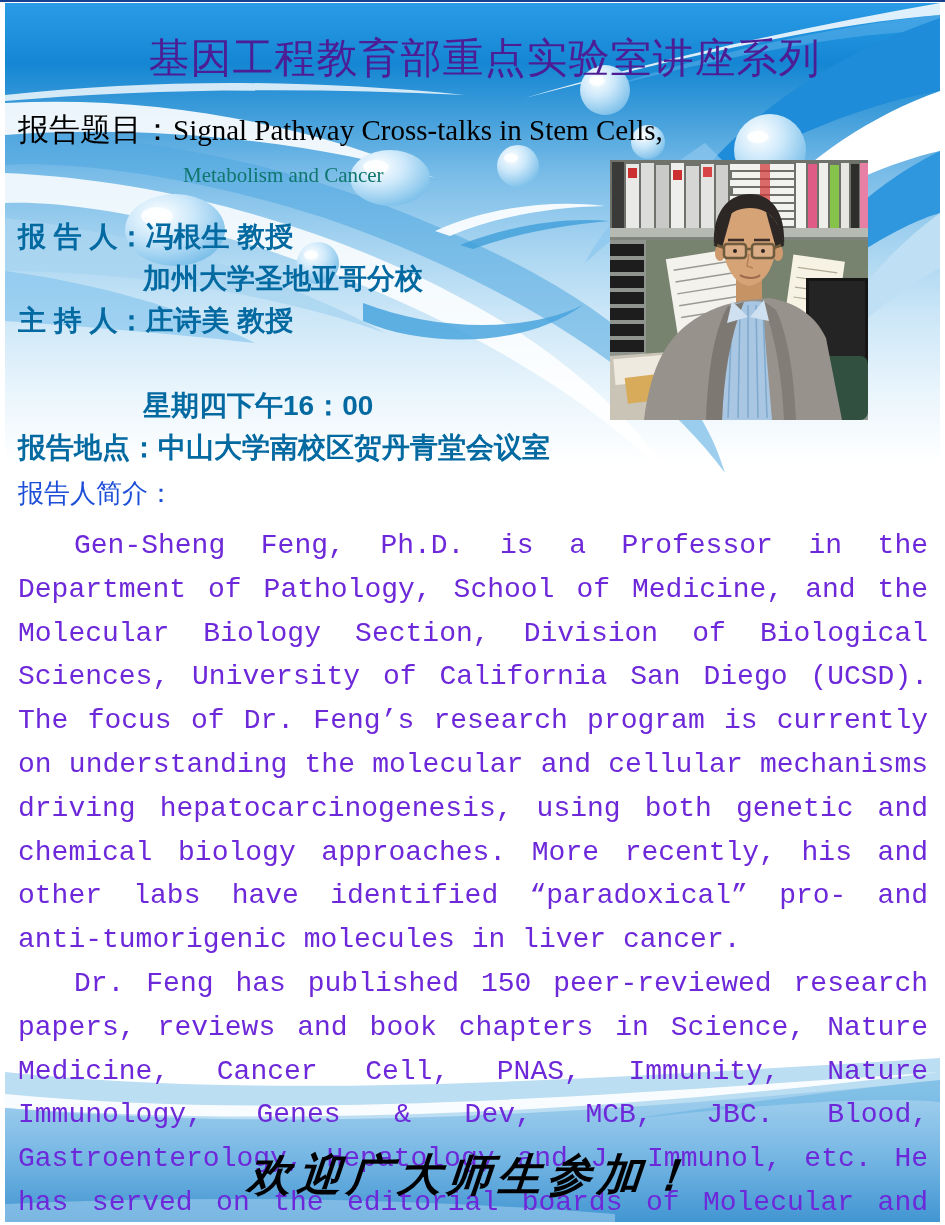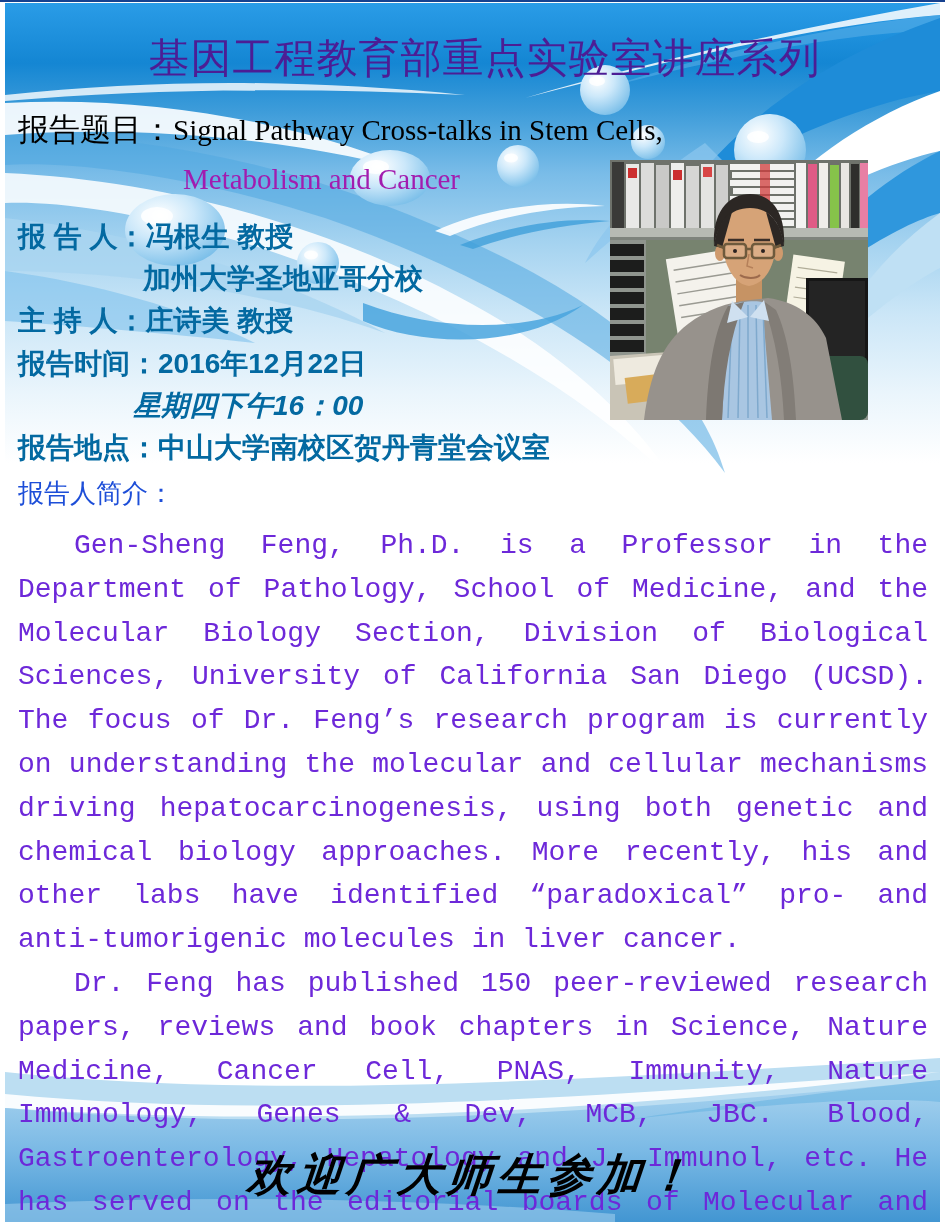--- a/index.html
+++ b/index.html
@@ -14,30 +14,30 @@
     position:absolute;top:31px;left:12px;width:100%;text-align:center;
     font-family:"Liberation Serif",serif;font-size:41px;font-weight:400;color:#4c1d95;
     letter-spacing:1px;white-space:nowrap;
   }
   .topic{
     position:absolute;top:109px;left:18px;font-family:"Liberation Serif",serif;
     font-size:31px;color:#000;white-space:nowrap;text-align:center;
   }
   .topic .en{font-size:29px;}
   .topic2{position:absolute;top:163px;left:183px;font-family:"Liberation Serif",serif;
-    font-size:29px;color:#a21caf;white-space:nowrap;}
+    font-size:21px;color:#0f766e;white-space:nowrap;}
   .info{
     position:absolute;left:18px;font-family:"Liberation Sans",sans-serif;
     font-weight:700;font-size:28px;line-height:30px;color:#0369a1;white-space:nowrap;
   }
   .i-speaker{top:222px;}
   .i-affil{top:264px;left:143px;}
   .i-host{top:306px;}
   .i-time{top:349px;}
-  .i-time2{top:391px;left:133px;font-style:italic;}
+  .i-time2{top:391px;left:143px;}
   .i-venue{top:433px;}
   .bio-heading{
     position:absolute;top:476px;left:18px;font-family:"Liberation Serif",serif;
     font-size:26px;font-weight:400;color:#1d4ed8;white-space:nowrap;
   }
   .bio{
     position:absolute;top:524px;left:18px;width:910px;z-index:3;
     font-family:"Liberation Mono",monospace;font-size:28px;line-height:43.8px;
     text-align:justify;color:#6d28d9;
   }
@@ -116,21 +116,20 @@
   </svg>
 
   <div class="series-title">基因工程教育部重点实验室讲座系列</div>
 
   <div class="topic"><span>报告题目：</span><span class="en">Signal Pathway Cross-talks in Stem Cells,</span></div>
   <div class="topic2">Metabolism and Cancer</div>
 
   <div class="info i-speaker"><span>报 告 人：</span><span>冯根生  教授</span></div>
   <div class="info i-affil">加州大学圣地亚哥分校</div>
   <div class="info i-host"><span>主 持 人：</span><span>庄诗美  教授</span></div>
-  <div class="info i-time"><span>报告时间：</span><span>2016年12月22日</span></div>
   <div class="info i-time2">星期四下午16：00</div>
   <div class="info i-venue"><span>报告地点：</span><span>中山大学南校区贺丹青堂会议室</span></div>
 
   <div class="bio-heading">报告人简介：</div>
 
   <div class="bio">
     <p>Gen-Sheng Feng, Ph.D. is a Professor in the Department of Pathology, School of Medicine, and the Molecular Biology Section, Division of Biological Sciences, University of California San Diego (UCSD). The focus of Dr. Feng’s research program is currently on understanding the molecular and cellular mechanisms driving hepatocarcinogenesis, using both genetic and chemical biology approaches. More recently, his and other labs have identified “paradoxical” pro- and anti-tumorigenic molecules in liver cancer.</p>
     <p>Dr. Feng has published 150 peer-reviewed research papers, reviews and book chapters in Science, Nature Medicine, Cancer Cell, PNAS, Immunity, Nature Immunology, Genes &amp; Dev, MCB, JBC. Blood, Gastroenterology, Hepatology and J. Immunol, etc. He has served on the editorial boards of Molecular and Cellular Biology (MCB), Journal of Biological Chemistry (JBC), and Journal of Hepatology.</p>
   </div>
 

